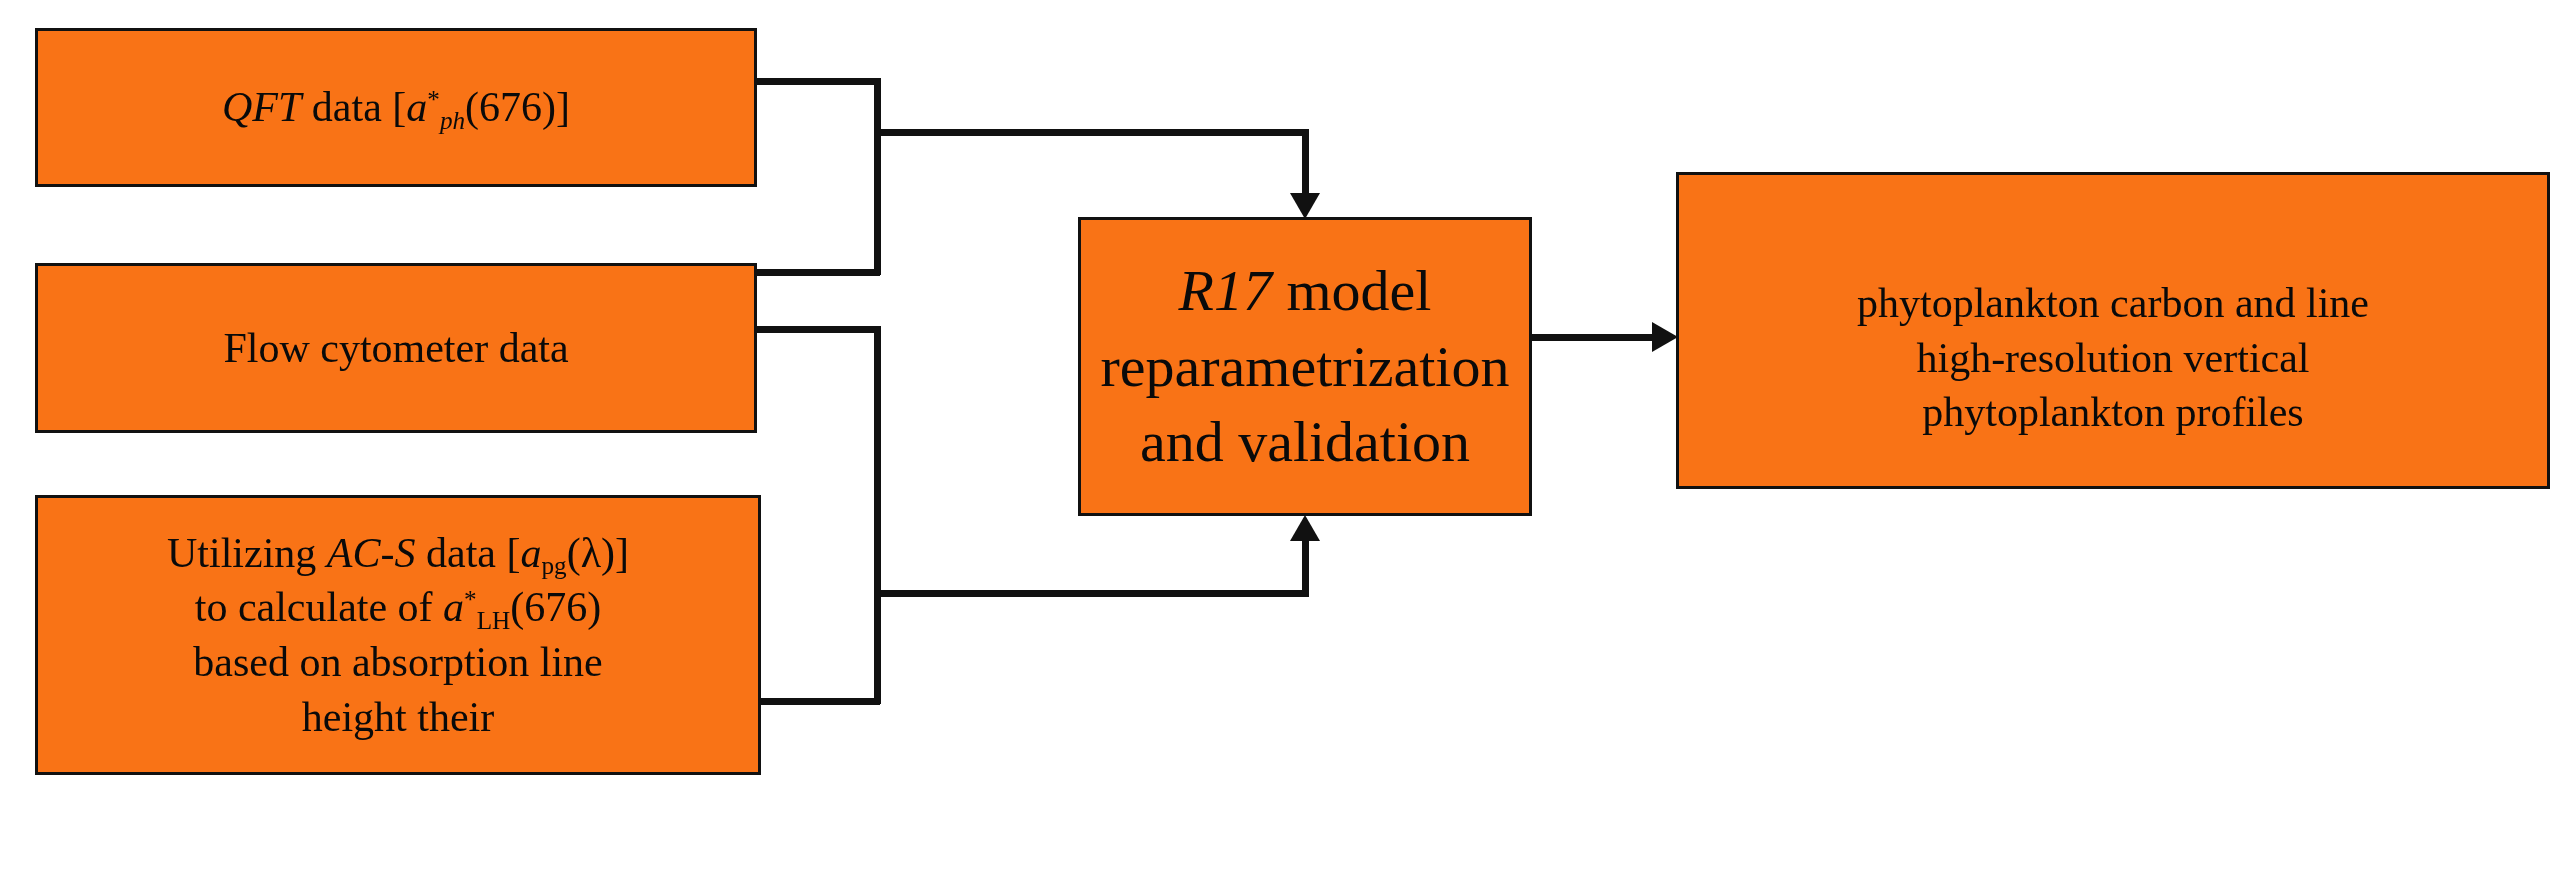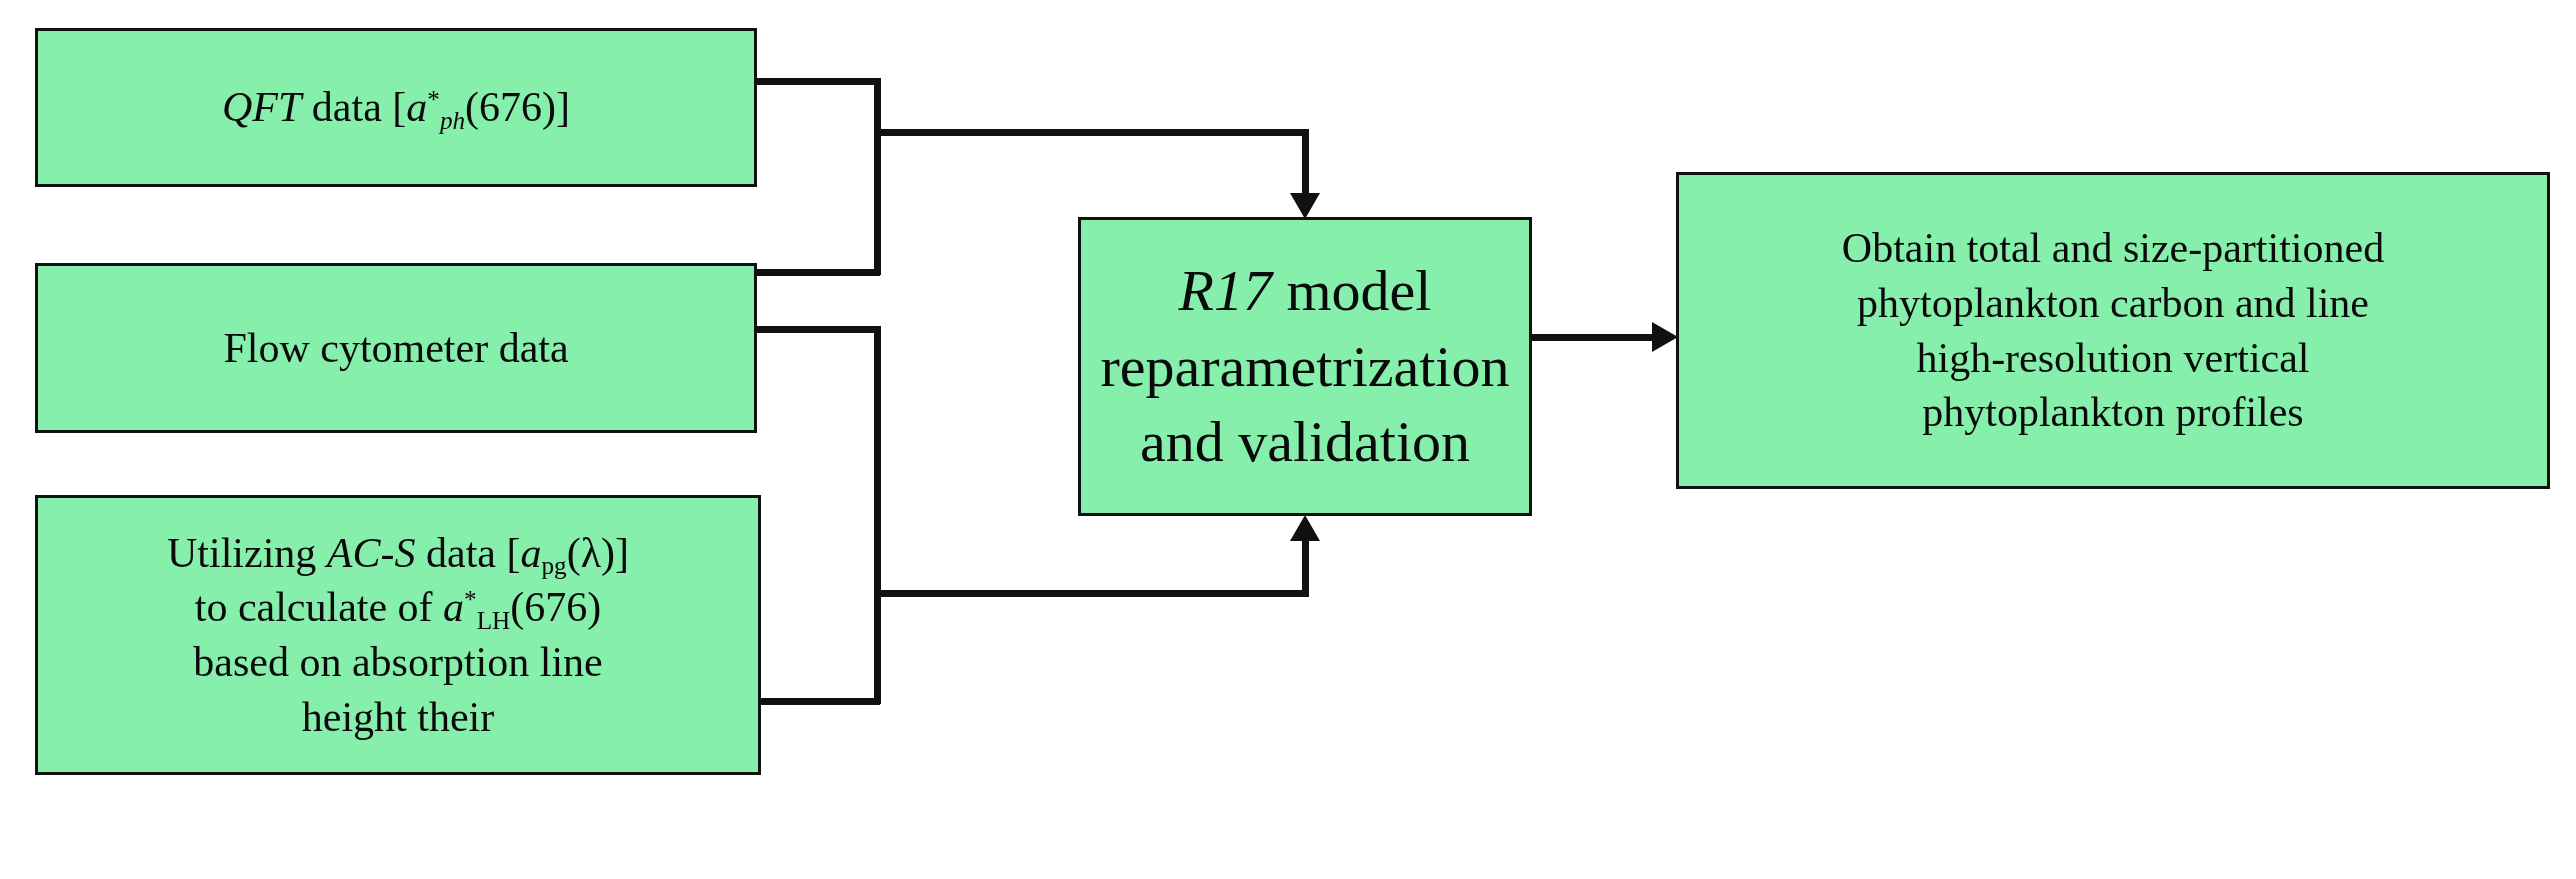--- a/index.html
+++ b/index.html
@@ -14,21 +14,21 @@
     height: 880px;
     background: #ffffff;
     overflow: hidden;
     font-family: "Liberation Serif", "DejaVu Serif", serif;
     color: #000000;
   }
   .node {
     position: absolute;
     box-sizing: border-box;
     border: 3.9px solid #111111;
-    background: #86efac;
+    background: #f97316;
     display: flex;
     align-items: center;
     justify-content: center;
     text-align: center;
     line-height: 1.30;
     color: #0a0a0a;
   }
   .node .txt {
     display: block;
     width: 100%;
@@ -119,17 +119,17 @@
 
   <div class="node" id="node-acs">
     <span class="txt"><span>Utilizing </span><span class="mathi">AC-S</span><span> data [</span><span class="mathi">a</span><span class="sub subrm">pg</span><span>(λ)]</span><br><span>to calculate of </span><span class="mathi">a</span><span class="sup">*</span><span class="sub subrm">LH</span><span>(676)</span><br><span>based on absorption line</span><br><span>height their</span></span>
   </div>
 
   <div class="node" id="node-r17">
     <span class="txt"><span class="mathi">R17</span><span> model</span><br><span>reparametrization</span><br><span>and validation</span></span>
   </div>
 
   <div class="node" id="node-obtain">
-    <span class="txt"><span>Obtain total and size-partitioned</span><br><span>phytoplankton carbon and line</span><br><span>high-resolution vertical</span><br><span>phytoplankton profiles</span></span>
+    <span class="txt"><br><span>phytoplankton carbon and line</span><br><span>high-resolution vertical</span><br><span>phytoplankton profiles</span></span>
   </div>
 
 </div>
 
 
 </body></html>

